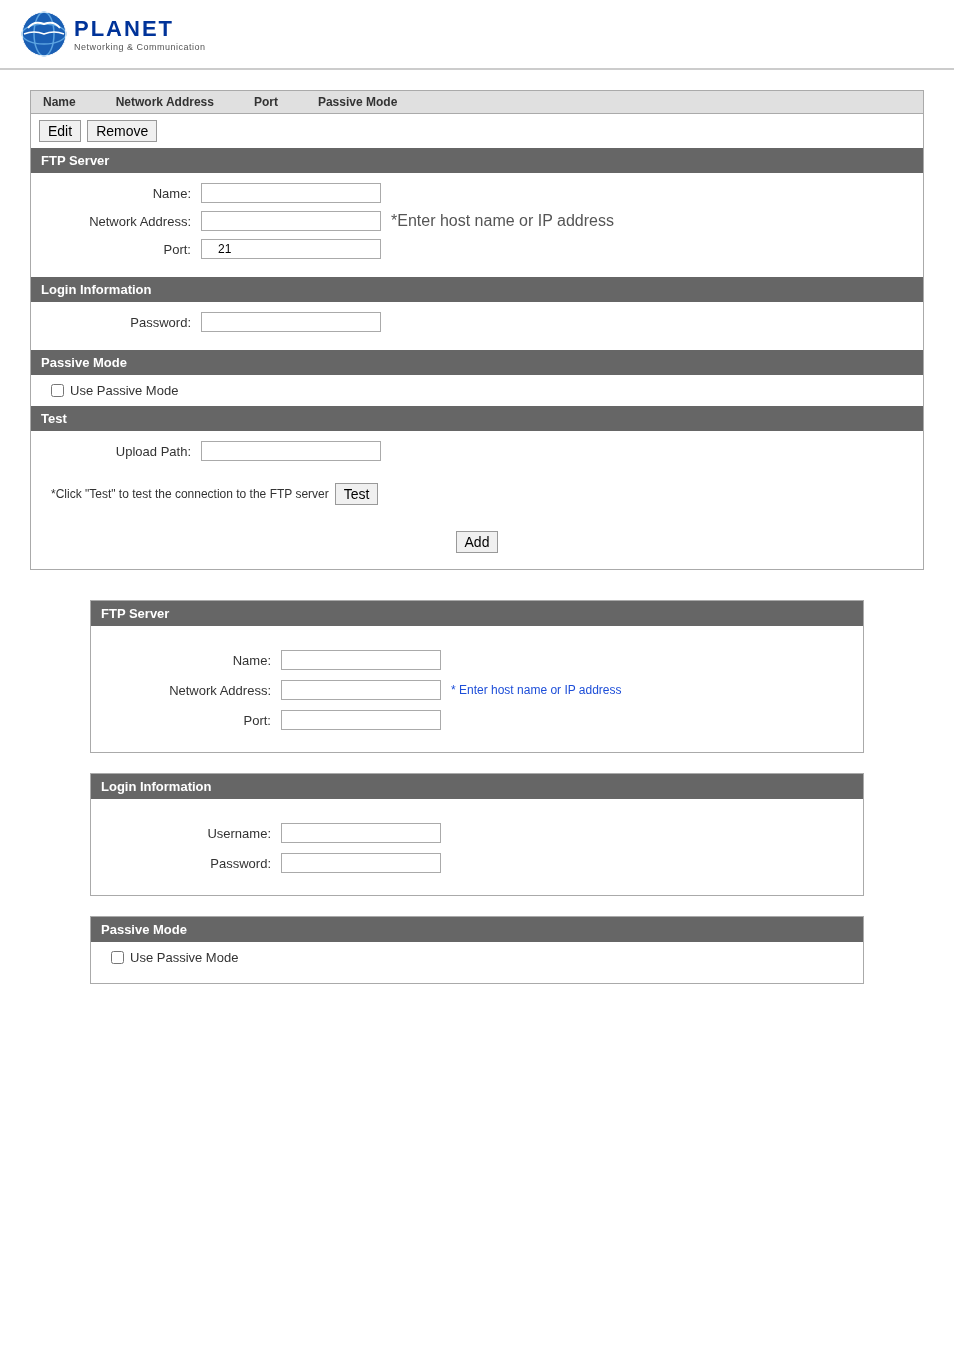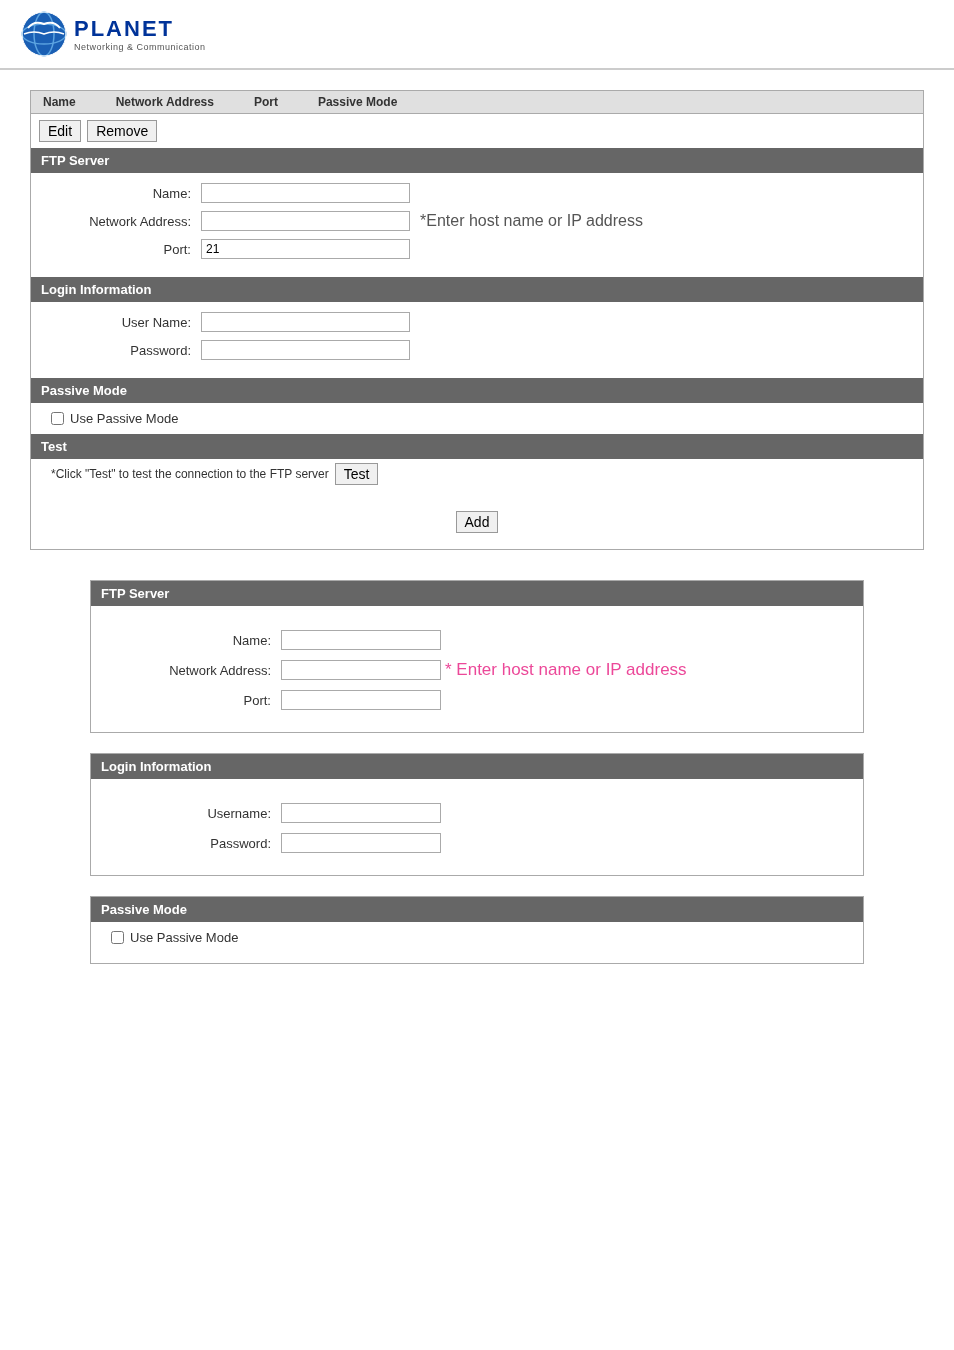--- a/index.html
+++ b/index.html
@@ -110,23 +110,23 @@
     }
     .form-label {
       text-align: right;
       width: 140px;
       margin-right: 10px;
       font-size: 13px;
       flex-shrink: 0;
     }
     .form-input {
       border: 1px solid #aaa;
-      padding: 2px 4px;
-      font-size: 12px;
-      width: 209px;
+      padding: 2px 16px;
+      font-size: 12px;
+      width: 180px;
     }
     .form-hint {
       margin-left: 10px;
       color: #555;
       font-size: 16px;
     }
 
     
     .checkbox-row {
       display: flex;
@@ -178,23 +178,23 @@
       font-size: 13px;
       flex-shrink: 0;
     }
     .second-form-input {
       border: 1px solid #aaa;
       padding: 2px 4px;
       font-size: 12px;
       width: 160px;
     }
     .second-form-hint {
-      margin-left: 4px;
-      color: #ec4899;
-      font-size: 17px;
+      margin-left: 10px;
+      color: #1d4ed8;
+      font-size: 12px;
     }
     .second-section-body {
       padding: 12px 20px;
     }
     .second-checkbox-row {
       display: flex;
       align-items: center;
       padding: 8px 20px;
     }
     .second-checkbox-row input[type=checkbox] {
@@ -255,40 +255,42 @@
           <label class="form-label">Port:</label>
           <input class="form-input" type="text" value="21" style="">
         </div>
       </div>
     </div>
 
     <div class="section">
       <div class="section-header">Login Information</div>
       <div class="section-body">
         <div class="form-row">
-          <label class="form-label">User Name:</label>
-          <input class="form-input" type="text" style="">
-        </div>
-        <div class="form-row">
           <label class="form-label">Password:</label>
           <input class="form-input" type="password" style="">
         </div>
       </div>
     </div>
 
     <div class="section">
       <div class="section-header">Passive Mode</div>
       <div class="checkbox-row">
         <input type="checkbox" style="">
         <span>Use Passive Mode</span>
       </div>
     </div>
 
     <div class="section">
       <div class="section-header">Test</div>
+      <div class="section-body">
+        <div class="form-row">
+          <label class="form-label">Upload Path:</label>
+          <input class="form-input" type="text" style="">
+        </div>
+      </div>
       <div class="test-note">
         <span>*Click "Test" to test the connection to the FTP server</span>
         <button class="btn">Test</button>
       </div>
     </div>
 
     <div class="add-btn-row">
       <button class="btn">Add</button>
     </div>
   </div>

